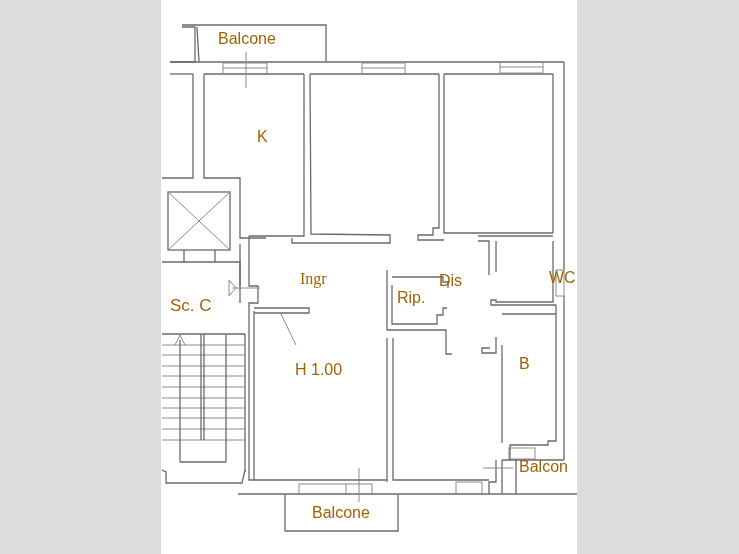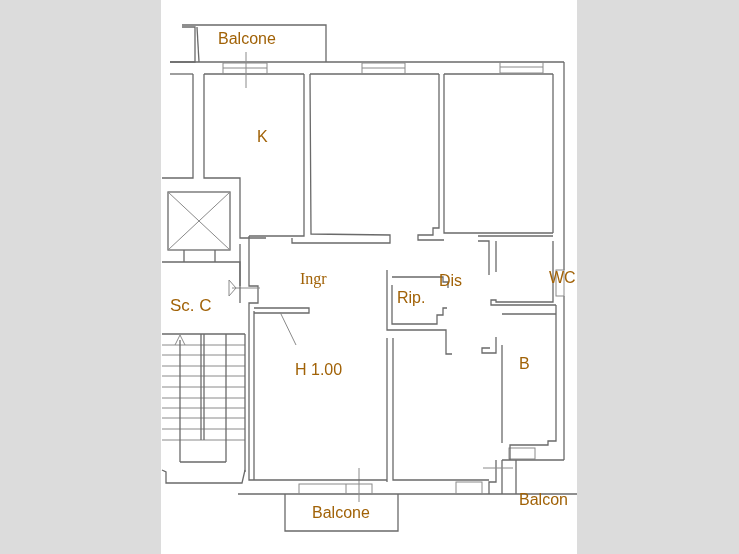--- a/index.html
+++ b/index.html
@@ -127,13 +127,13 @@
 <span class="label" style="left:218px;top:30px;">Balcone</span>
 <span class="label" style="left:257px;top:128px;">K</span>
 <span class="label" style="left:300px;top:270px;font-family:Liberation Serif, serif;">Ingr</span>
 <span class="label big" style="left:170px;top:296px;">Sc. C</span>
 <span class="label" style="left:295px;top:336px;margin-top:25px;">H 1.00</span>
 <span class="label" style="left:439px;top:272px;">Dis</span>
 <span class="label" style="left:397px;top:289px;">Rip.</span>
 <span class="label" style="left:517px;top:269px;margin-left:32px;">WC</span>
 <span class="label" style="left:519px;top:355px;">B</span>
 <span class="label" style="left:312px;top:504px;">Balcone</span>
-<span class="label" style="left:519px;top:491px;text-align:right;">Balcon</span>
+<span class="label" style="left:519px;top:458px;text-align:right;">Balcon</span>
 
 </body></html>

